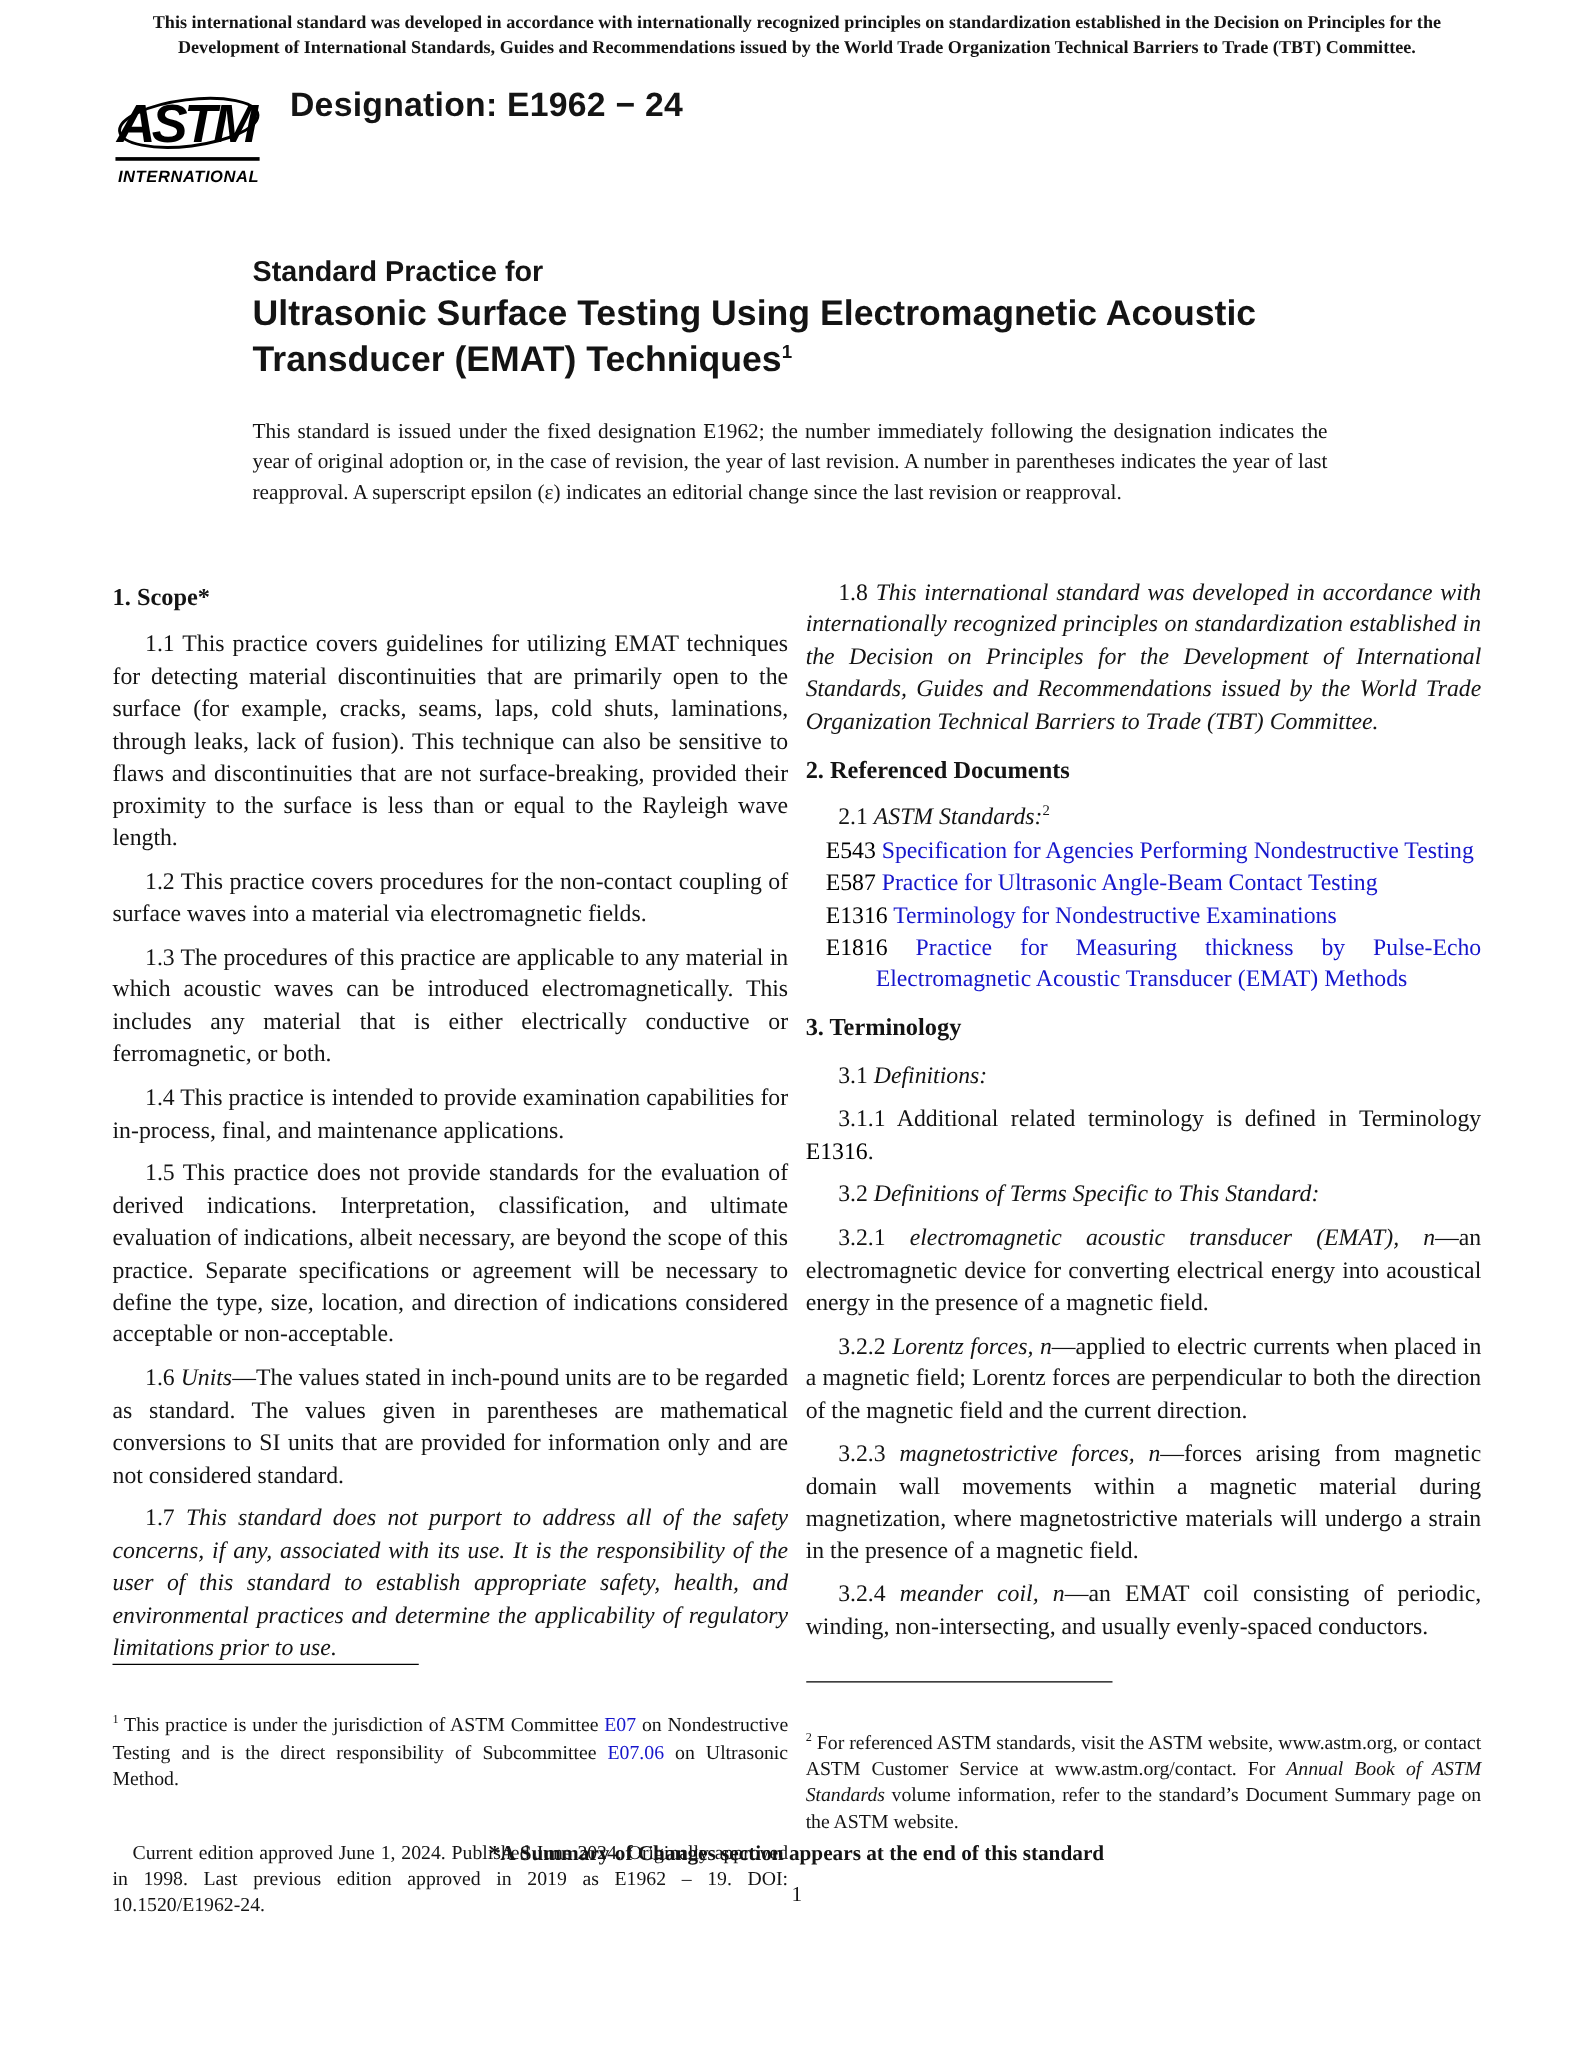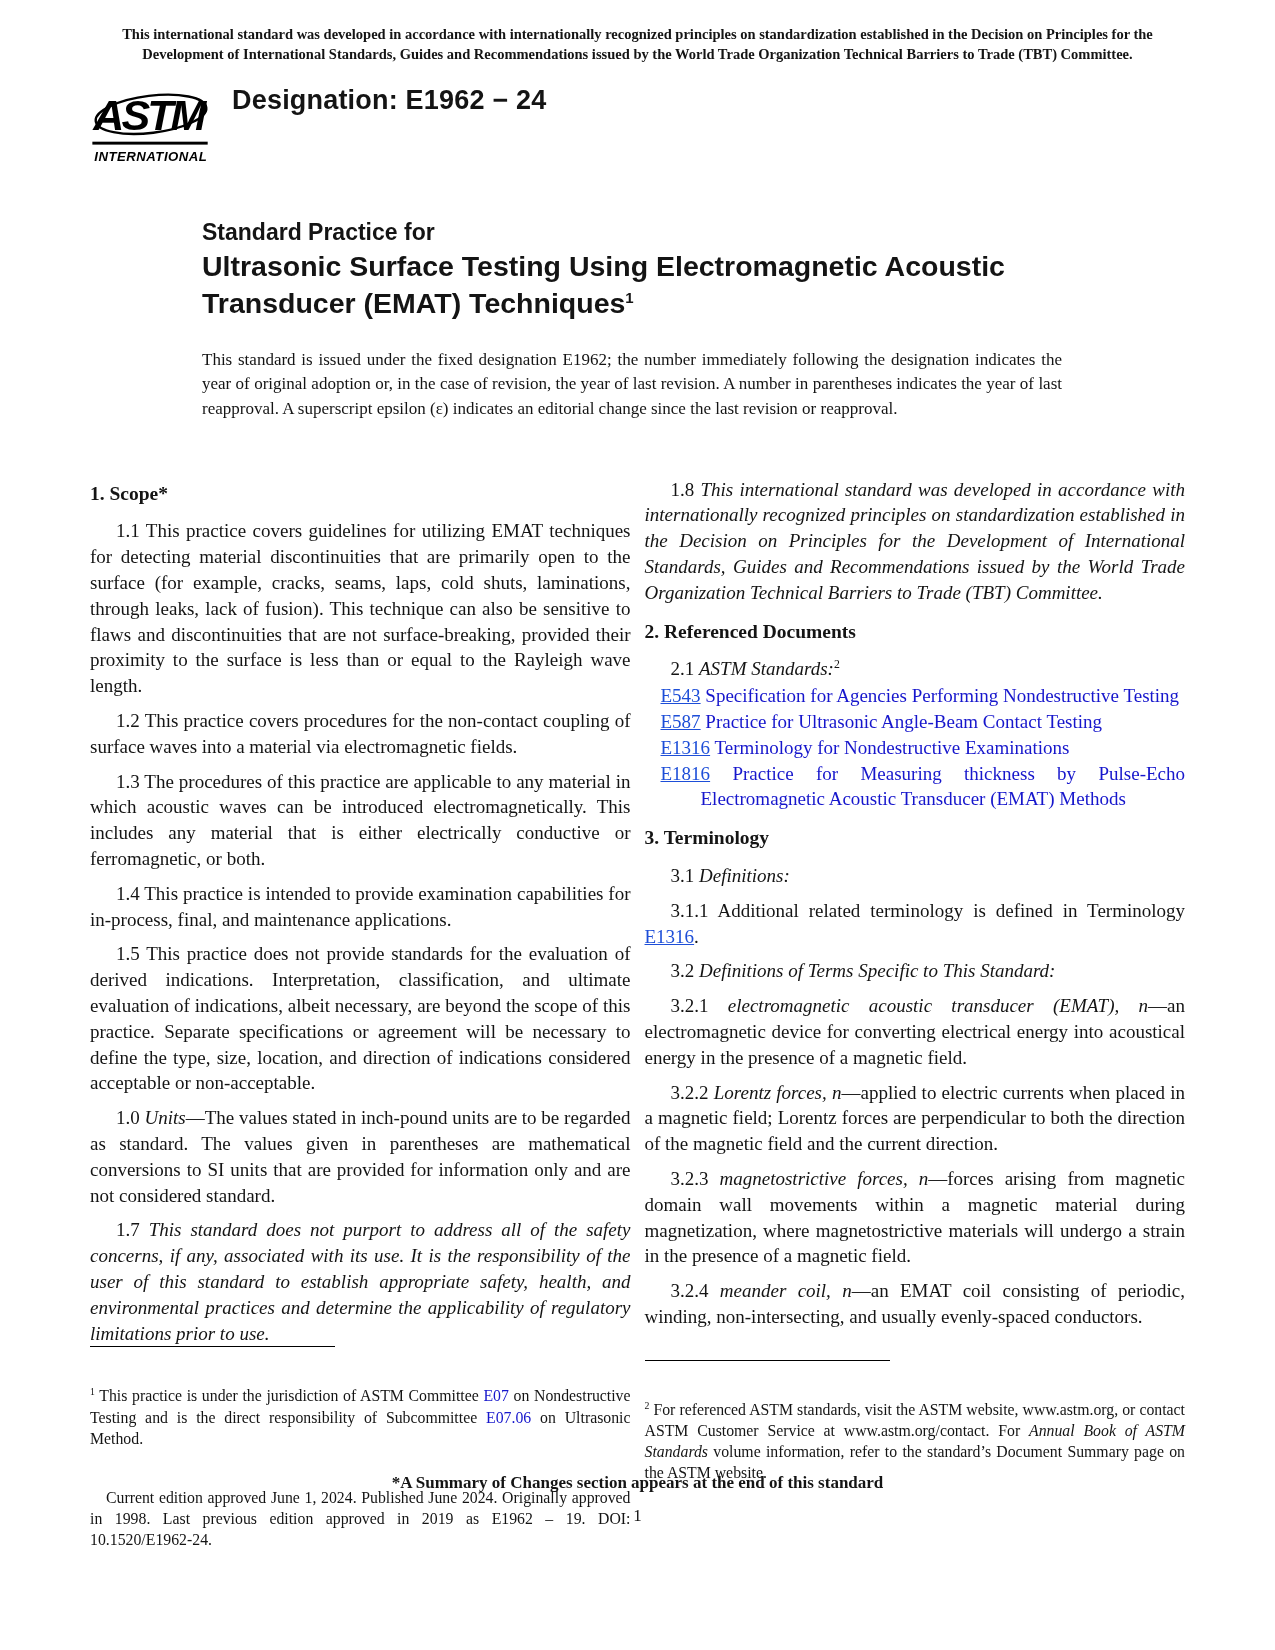--- a/index.html
+++ b/index.html
@@ -4,21 +4,21 @@
 <style>
   * { margin:0; padding:0; box-sizing:border-box; }
   html,body { background:#ffffff; }
   .page {
     position:relative;
     width:1275px; height:1650px;
     margin:0 auto;
     background:#ffffff;
     color:#141414;
     font-family:"Liberation Serif", serif;
-    padding:24px 90px 0 90px;
+    padding:8px 90px 0 90px;
     overflow:hidden;
   }
   
   .disclaimer {
     font-size:14.5px; font-weight:bold; text-align:center;
     line-height:1.4; padding:0 6px;
   }
   .masthead { display:flex; align-items:flex-start; margin:20px 0 0 2px; }
   .logo { width:118px; flex:0 0 auto; }
   .designation {
@@ -42,21 +42,21 @@
   .col {
     flex:1 1 0; display:flex; flex-direction:column;
     font-size:19px; line-height:25.8px; text-align:justify;
   }
   .col > * { flex-shrink:0; }
   .sec-heading { font-size:19.5px; font-weight:bold; text-align:left; margin:13px 0 3px 0; font-family:"Liberation Serif", serif; }
   .para { text-indent:26px; margin-top:9px; }
   .para .pnum { }
   em { font-style:italic; }
   a { text-decoration:none; cursor:pointer; }
-  .code { color:#1d4ed8;text-decoration:underline; }
+  .code { color:#000000; }
   .linkblue { color:#1616cc; }
   .ref-list { margin-top:1px; }
   .ref { padding-left:56px; text-indent:-40px; margin:0; }
   
   .fn-block { margin-top:auto; font-size:15.8px; line-height:21.2px; }
   .fn-rule { width:245px; border-top:1.6px solid #000; margin-bottom:9px; }
   .fn { text-align:justify;margin-top:38px; }
   .fn sup, .para sup { font-size:62%; line-height:0; }
   .fn-edition { text-indent:16px; }
   
@@ -96,21 +96,21 @@
   <div class="body">
 
     <div class="col">
       <h2 class="sec-heading">1. Scope*</h2>
 
       <p class="para"><span class="pnum">1.1</span> <span>This practice covers guidelines for utilizing EMAT techniques for detecting material discontinuities that are primarily open to the surface (for example, cracks, seams, laps, cold shuts, laminations, through leaks, lack of fusion). This technique can also be sensitive to flaws and discontinuities that are not surface-breaking, provided their proximity to the surface is less than or equal to the Rayleigh wave length.</span></p>
       <p class="para"><span class="pnum">1.2</span> <span>This practice covers procedures for the non-contact coupling of surface waves into a material via electromagnetic fields.</span></p>
       <p class="para"><span class="pnum">1.3</span> <span>The procedures of this practice are applicable to any material in which acoustic waves can be introduced electromagnetically. This includes any material that is either electrically conductive or ferromagnetic, or both.</span></p>
       <p class="para"><span class="pnum">1.4</span> <span>This practice is intended to provide examination capabilities for in-process, final, and maintenance applications.</span></p>
       <p class="para"><span class="pnum">1.5</span> <span>This practice does not provide standards for the evaluation of derived indications. Interpretation, classification, and ultimate evaluation of indications, albeit necessary, are beyond the scope of this practice. Separate specifications or agreement will be necessary to define the type, size, location, and direction of indications considered acceptable or non-acceptable.</span></p>
-      <p class="para"><span class="pnum">1.0</span> <em>Units</em><span>—The values stated in inch-pound units are to be regarded as standard. The values given in parentheses are mathematical conversions to SI units that are provided for information only and are not considered standard.</span></p>
+      <p class="para"><span class="pnum">1.6</span> <em>Units</em><span>—The values stated in inch-pound units are to be regarded as standard. The values given in parentheses are mathematical conversions to SI units that are provided for information only and are not considered standard.</span></p>
       <p class="para"><span class="pnum">1.7</span> <em>This standard does not purport to address all of the safety concerns, if any, associated with its use. It is the responsibility of the user of this standard to establish appropriate safety, health, and environmental practices and determine the applicability of regulatory limitations prior to use.</em></p>
 
       <div class="fn-block">
         <div class="fn-rule"></div>
         <p class="fn"><sup>1</sup> <span>This practice is under the jurisdiction of ASTM Committee</span> <a class="linkblue">E07</a> <span>on Nondestructive Testing and is the direct responsibility of Subcommittee</span> <a class="linkblue">E07.06</a> <span>on Ultrasonic Method.</span></p>
         <p class="fn fn-edition">Current edition approved June 1, 2024. Published June 2024. Originally approved in 1998. Last previous edition approved in 2019 as E1962 – 19. DOI: 10.1520/E1962-24.</p>
       </div>
     </div>
 
     <div class="col">

